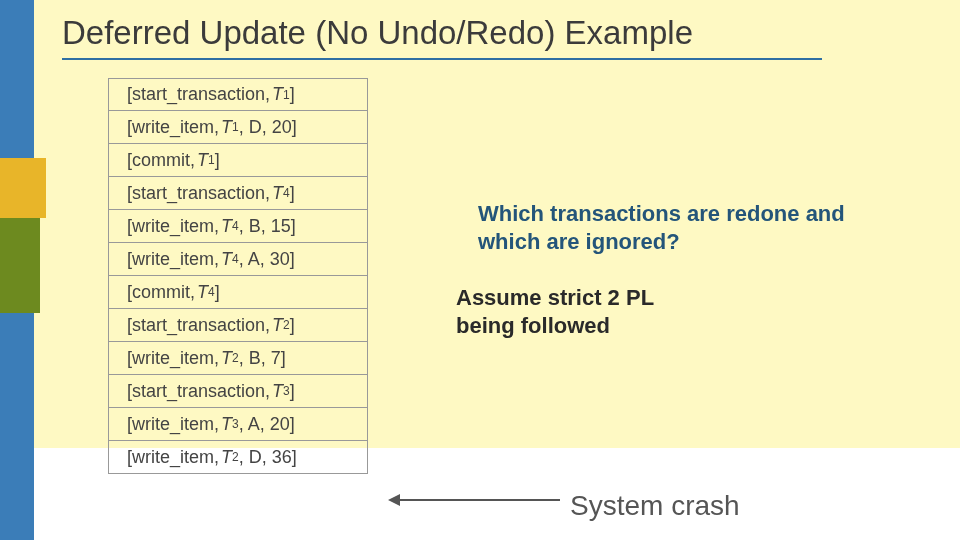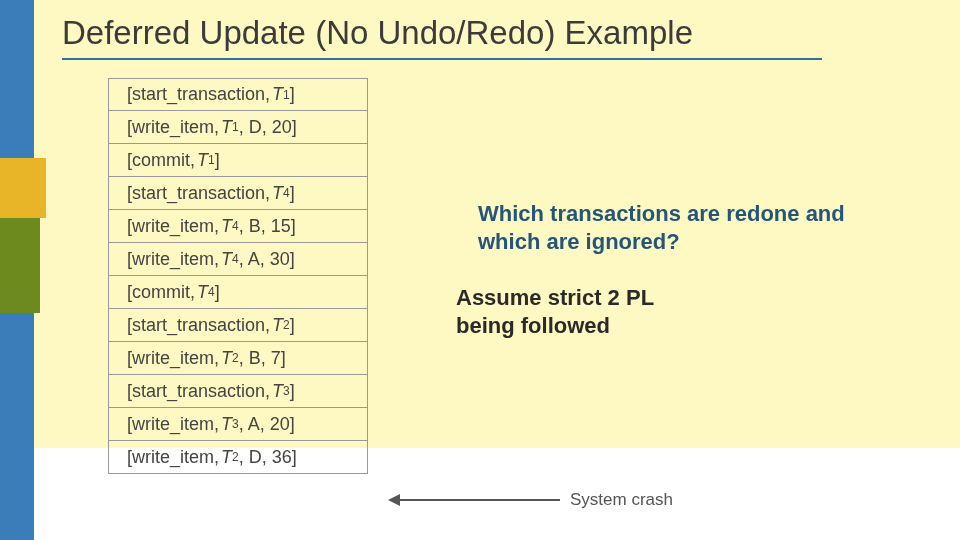--- a/index.html
+++ b/index.html
@@ -12,21 +12,21 @@
   .title-underline { position: absolute; left: 62px; top: 58px; width: 760px; height: 2px; background: #2f6fa3; }
   .log-table { position: absolute; left: 108px; top: 78px; width: 260px; font-family: Arial,Helvetica,sans-serif; color: #444; }
   .log-row { border: 1px solid #999; border-top: none; height: 33px; padding: 0 18px; display: flex; align-items: center; font-size: 18px; white-space: nowrap; }
   .log-row:first-child { border-top: 1px solid #999; }
   .log-row em { font-style: italic; margin-left: 2px; }
   .log-row sub { font-size: 12px; vertical-align: sub; }
   .question { position: absolute; font-weight: 700; font-size: 22px; line-height: 1.25; }
   .q1 { left: 478px; top: 84px;  width: 400px; color: #24557a; }
   .q2 { left: 478px; top: 200px; width: 400px; color: #24557a; }
   .q3 { left: 456px; top: 284px; width: 200px; color: #2a2a2a; }
-  .crash-label { position: absolute; left: 570px; top: 490px; font-size: 17px; color: #555; }
+  .crash-label { position: absolute; left: 570px; top: 490px; font-size: 28px; color: #555; }
   .arrow { position: absolute; left: 390px; top: 499px; width: 170px; height: 2px; background: #555; }
   .arrow::before { content: ""; position: absolute; left: -2px; top: -5px; border-right: 12px solid #555; border-top: 6px solid transparent; border-bottom: 6px solid transparent; }
 </style>
 </head>
 <body>
 
 <div class="slide">
   <div class="stripe-blue"></div>
   <div class="stripe-gold"></div>
   <div class="stripe-green"></div>

